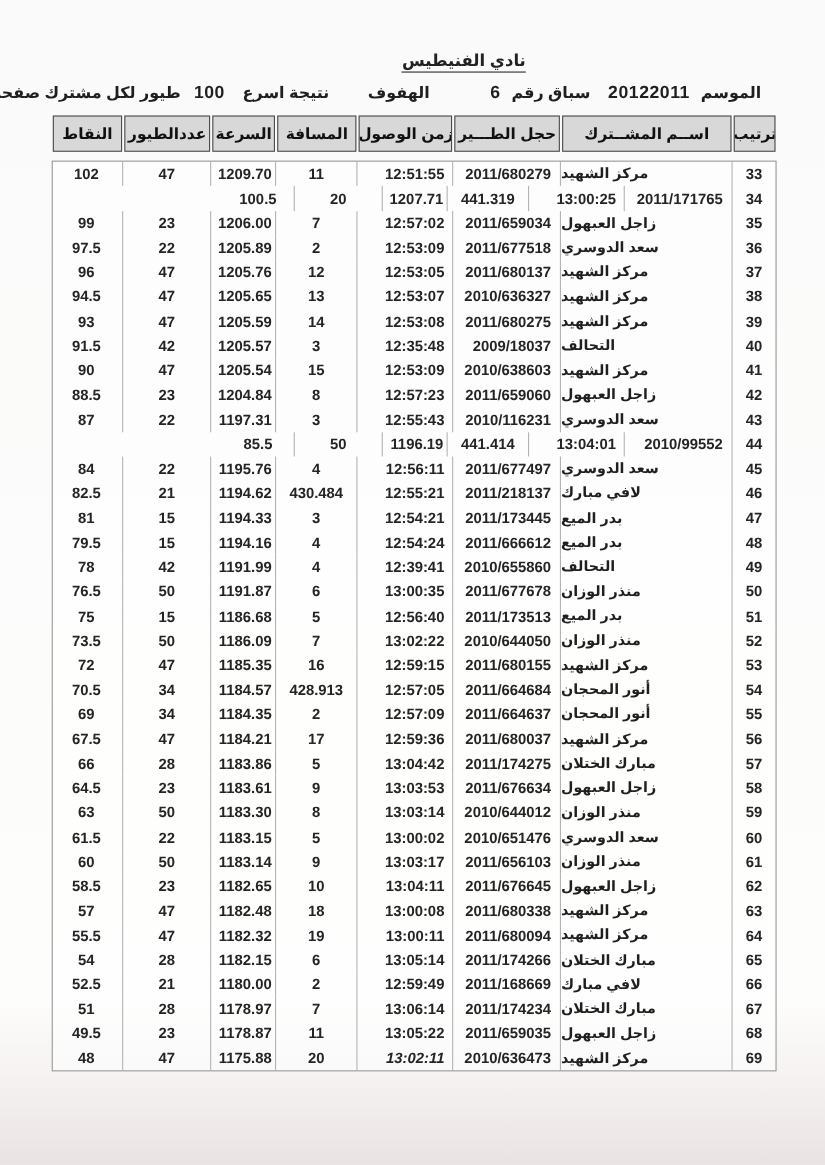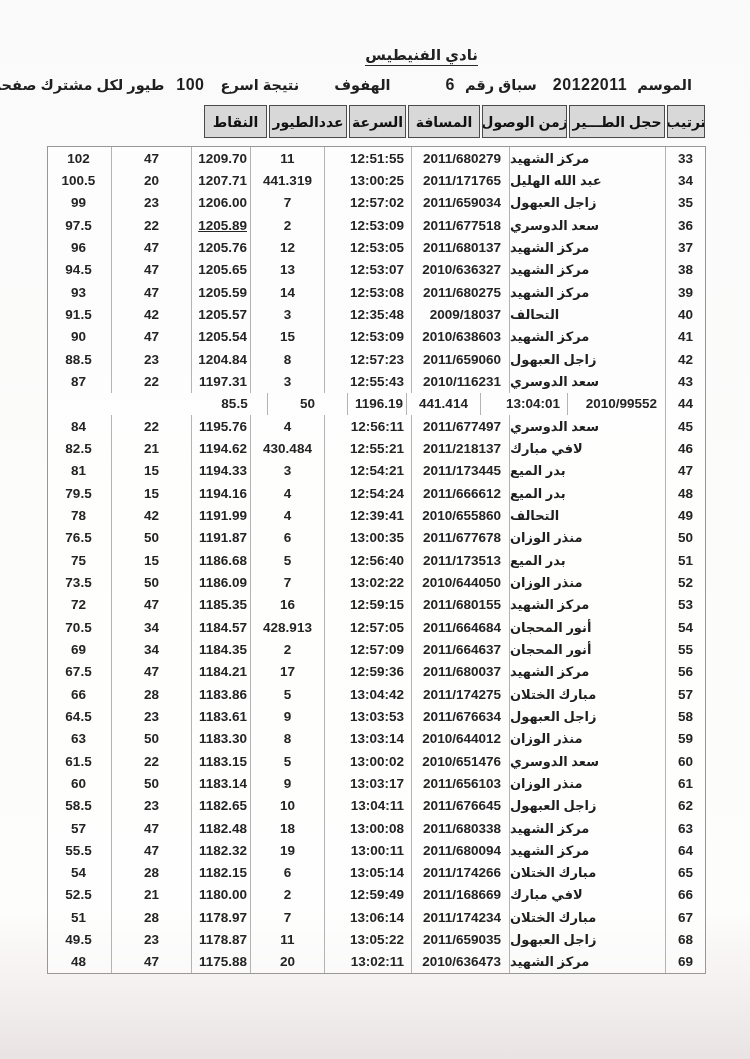--- a/index.html
+++ b/index.html
@@ -75,20 +75,21 @@
     <span class="m-num ml55">6</span>
     <span class="ml35">الهفوف</span>
     <span class="ml16">نتيجة اسرع</span>
     <span class="m-num ml12">100</span>
     <span class="ml14">طيور لكل مشترك صفحة</span>
 
   </div>
 
   <div class="thead" id="thead">
       <div class="th" style="flex: 0 0 38px;">ترتيب</div>
+      <div class="th" style="flex: 0 0 154px;">اســم المشــترك</div>
       <div class="th" style="flex: 0 0 96px;">حجل الطـــير</div>
       <div class="th" style="flex: 0 0 85px;">زمن الوصول</div>
       <div class="th" style="flex: 0 0 72px;">المسافة</div>
       <div class="th" style="flex: 0 0 57px;">السرعة</div>
       <div class="th" style="flex: 0 0 78px;">عددالطيور</div>
       <div class="th" style="flex: 0 0 63px;">النقاط</div>
     </div>
 
   <div class="tbody" id="tbody">
       <div class="trow">
@@ -96,21 +97,20 @@
         <div class="cell a-right name" style="flex: 0 0 156px; padding-right: 12px; padding-left: 0px;">مركز الشهيد</div>
         <div class="cell a-right num" style="flex: 0 0 98px; padding-right: 8px; padding-left: 0px;">2011/680279</div>
         <div class="cell a-right num" style="flex: 0 0 87px; padding-right: 7px; padding-left: 0px;">12:51:55</div>
         <div class="cell a-center num" style="flex: 0 0 74px;">11</div>
         <div class="cell a-right num" style="flex: 0 0 59px; padding-right: 3px; padding-left: 0px;">1209.70</div>
         <div class="cell a-center num" style="flex: 0 0 80px;">47</div>
         <div class="cell a-center num" style="flex: 0 0 65px;">102</div>
       </div>
       <div class="trow">
         <div class="cell a-center num" style="flex: 0 0 40px;">34</div>
-        <div class="cell a-right name" style="flex: 0 0 156px; padding-right: 12px; padding-left: 0px;">عبد الله الهليل</div>
         <div class="cell a-right num" style="flex: 0 0 98px; padding-right: 8px; padding-left: 0px;">2011/171765</div>
         <div class="cell a-right num" style="flex: 0 0 87px; padding-right: 7px; padding-left: 0px;">13:00:25</div>
         <div class="cell a-center num" style="flex: 0 0 74px;">441.319</div>
         <div class="cell a-right num" style="flex: 0 0 59px; padding-right: 3px; padding-left: 0px;">1207.71</div>
         <div class="cell a-center num" style="flex: 0 0 80px;">20</div>
         <div class="cell a-center num" style="flex: 0 0 65px;">100.5</div>
       </div>
       <div class="trow">
         <div class="cell a-center num" style="flex: 0 0 40px;">35</div>
         <div class="cell a-right name" style="flex: 0 0 156px; padding-right: 12px; padding-left: 0px;">زاجل العبهول</div>
@@ -120,21 +120,21 @@
         <div class="cell a-right num" style="flex: 0 0 59px; padding-right: 3px; padding-left: 0px;">1206.00</div>
         <div class="cell a-center num" style="flex: 0 0 80px;">23</div>
         <div class="cell a-center num" style="flex: 0 0 65px;">99</div>
       </div>
       <div class="trow">
         <div class="cell a-center num" style="flex: 0 0 40px;">36</div>
         <div class="cell a-right name" style="flex: 0 0 156px; padding-right: 12px; padding-left: 0px;">سعد الدوسري</div>
         <div class="cell a-right num" style="flex: 0 0 98px; padding-right: 8px; padding-left: 0px;">2011/677518</div>
         <div class="cell a-right num" style="flex: 0 0 87px; padding-right: 7px; padding-left: 0px;">12:53:09</div>
         <div class="cell a-center num" style="flex: 0 0 74px;">2</div>
-        <div class="cell a-right num" style="flex: 0 0 59px; padding-right: 3px; padding-left: 0px; text-decoration: underline;">1205.89</div>
+        <div class="cell a-right num" style="flex: 0 0 59px; padding-right: 3px; padding-left: 0px;">1205.89</div>
         <div class="cell a-center num" style="flex: 0 0 80px;">22</div>
         <div class="cell a-center num" style="flex: 0 0 65px;">97.5</div>
       </div>
       <div class="trow">
         <div class="cell a-center num" style="flex: 0 0 40px;">37</div>
         <div class="cell a-right name" style="flex: 0 0 156px; padding-right: 12px; padding-left: 0px;">مركز الشهيد</div>
         <div class="cell a-right num" style="flex: 0 0 98px; padding-right: 8px; padding-left: 0px;">2011/680137</div>
         <div class="cell a-right num" style="flex: 0 0 87px; padding-right: 7px; padding-left: 0px;">12:53:05</div>
         <div class="cell a-center num" style="flex: 0 0 74px;">12</div>
         <div class="cell a-right num" style="flex: 0 0 59px; padding-right: 3px; padding-left: 0px;">1205.76</div>
@@ -447,21 +447,21 @@
         <div class="cell a-right num" style="flex: 0 0 87px; padding-right: 7px; padding-left: 0px;">13:05:22</div>
         <div class="cell a-center num" style="flex: 0 0 74px;">11</div>
         <div class="cell a-right num" style="flex: 0 0 59px; padding-right: 3px; padding-left: 0px;">1178.87</div>
         <div class="cell a-center num" style="flex: 0 0 80px;">23</div>
         <div class="cell a-center num" style="flex: 0 0 65px;">49.5</div>
       </div>
       <div class="trow">
         <div class="cell a-center num" style="flex: 0 0 40px;">69</div>
         <div class="cell a-right name" style="flex: 0 0 156px; padding-right: 12px; padding-left: 0px;">مركز الشهيد</div>
         <div class="cell a-right num" style="flex: 0 0 98px; padding-right: 8px; padding-left: 0px;">2010/636473</div>
-        <div class="cell a-right num" style="flex: 0 0 87px; padding-right: 7px; padding-left: 0px;">13:02:11</div>
+        <div class="cell a-right num" style="flex: 0 0 87px; padding-right: 7px; padding-left: 0px; font-style: italic;">13:02:11</div>
         <div class="cell a-center num" style="flex: 0 0 74px;">20</div>
         <div class="cell a-right num" style="flex: 0 0 59px; padding-right: 3px; padding-left: 0px;">1175.88</div>
         <div class="cell a-center num" style="flex: 0 0 80px;">47</div>
         <div class="cell a-center num" style="flex: 0 0 65px;">48</div>
       </div>
     </div>
 
 </div>
 
 </body></html>

